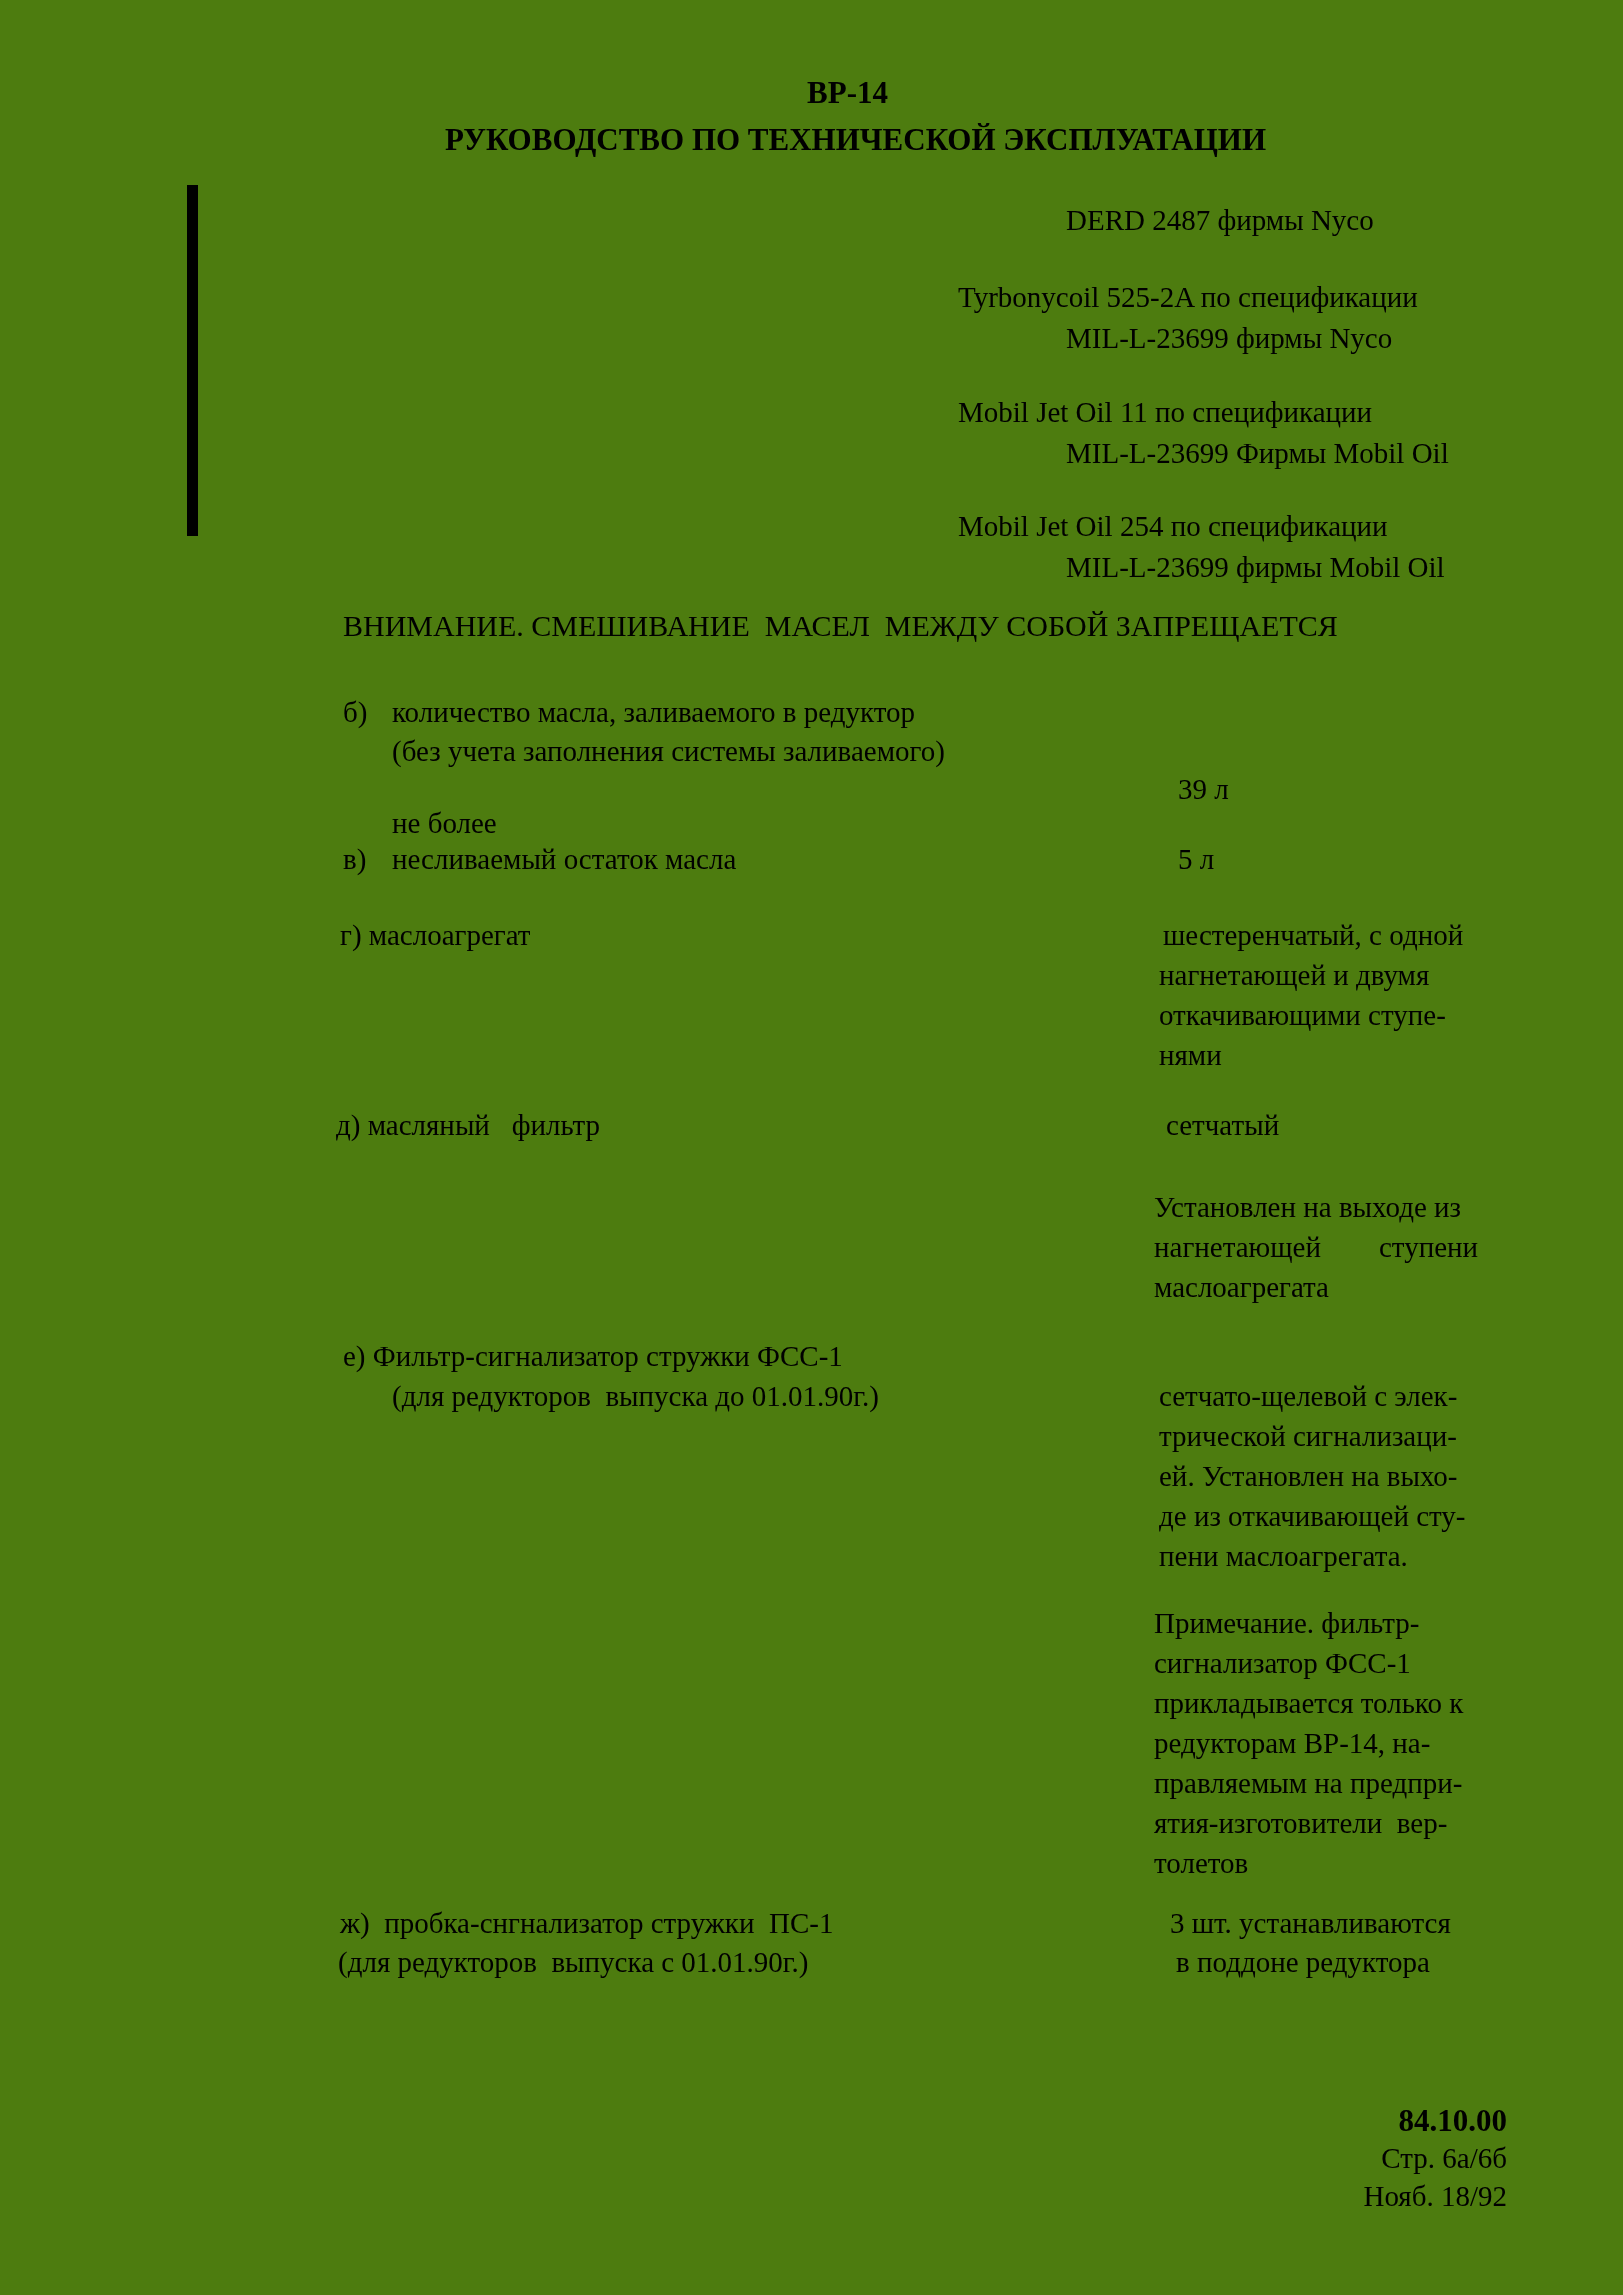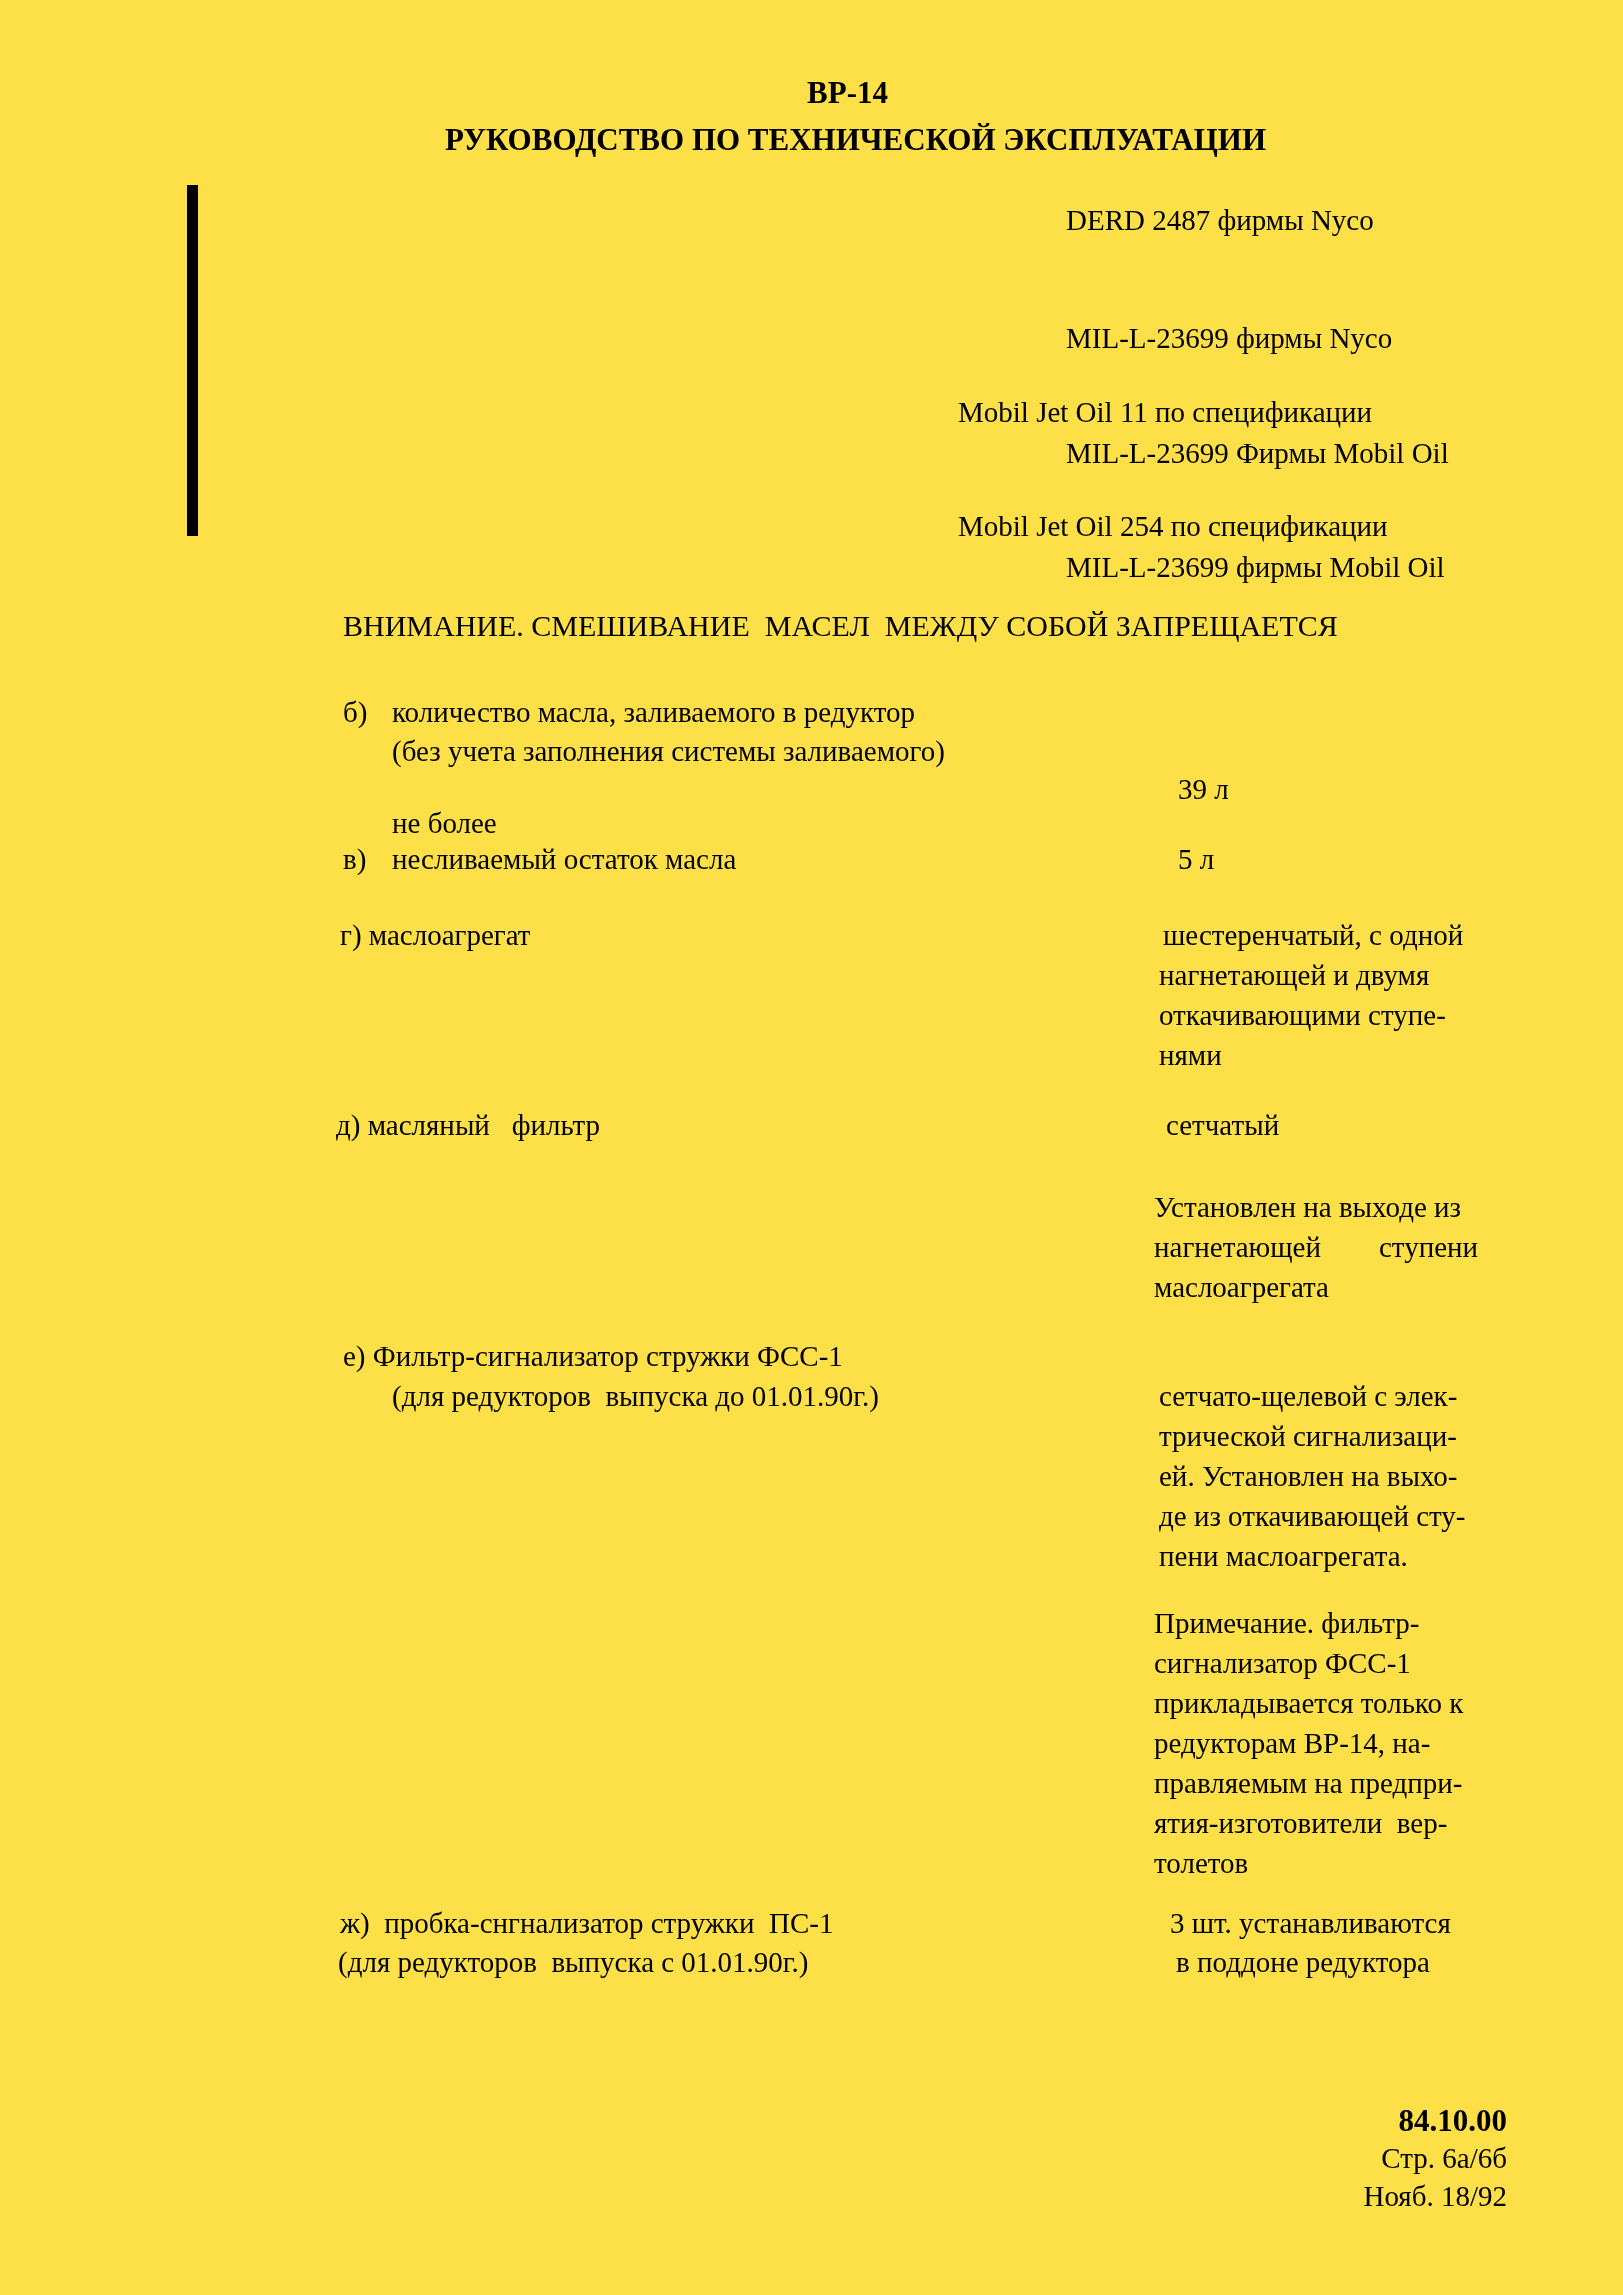--- a/index.html
+++ b/index.html
@@ -1,20 +1,20 @@
 <!DOCTYPE html>
 <html style="font-size:13.6px"><head>
 <meta charset="utf-8">
 <style>
   html, body { margin: 0; padding: 0; background: #ffffff; }
   .page {
     position: relative;
     width: 1623px;
     height: 2295px;
-    background: #fde047;
+    background: #4d7c0f;
     color: #000000;
     font-family: "Liberation Serif", "DejaVu Serif", serif;
     overflow: hidden;
   }
   .ln {
     position: absolute;
     font-size: 29px;
     line-height: 1.15;
     white-space: pre;
     color: #000;
@@ -29,20 +29,21 @@
 
 <div class="page">
 
   <div class="ln bold center" style="left:80px; top:75px; width:1535px; font-size:31px;">ВР-14</div>
   <div class="ln bold center" style="left:88px; top:122px; width:1535px; font-size:31px;">РУКОВОДСТВО ПО ТЕХНИЧЕСКОЙ ЭКСПЛУАТАЦИИ</div>
 
   <div class="bar" style="left:187px; top:185px; width:11px; height:351px;"></div>
 
   <div class="ln" style="left:1066px; top:204px;">DERD 2487 фирмы Nyco</div>
 
+  <div class="ln" style="left:958px; top:281px;">Tyrbonycoil 525-2A по спецификации</div>
   <div class="ln" style="left:1066px; top:322px;">MIL-L-23699 фирмы Nyco</div>
 
   <div class="ln" style="left:958px; top:396px;">Mobil Jet Oil 11 по спецификации</div>
   <div class="ln" style="left:1066px; top:437px;">MIL-L-23699 Фирмы Mobil Oil</div>
 
   <div class="ln" style="left:958px; top:510px;">Mobil Jet Oil 254 по спецификации</div>
   <div class="ln" style="left:1066px; top:551px;">MIL-L-23699 фирмы Mobil Oil</div>
 
   <div class="ln" style="left:343px; top:609px; font-size:30px;">ВНИМАНИЕ. СМЕШИВАНИЕ  МАСЕЛ  МЕЖДУ СОБОЙ ЗАПРЕЩАЕТСЯ</div>
 

